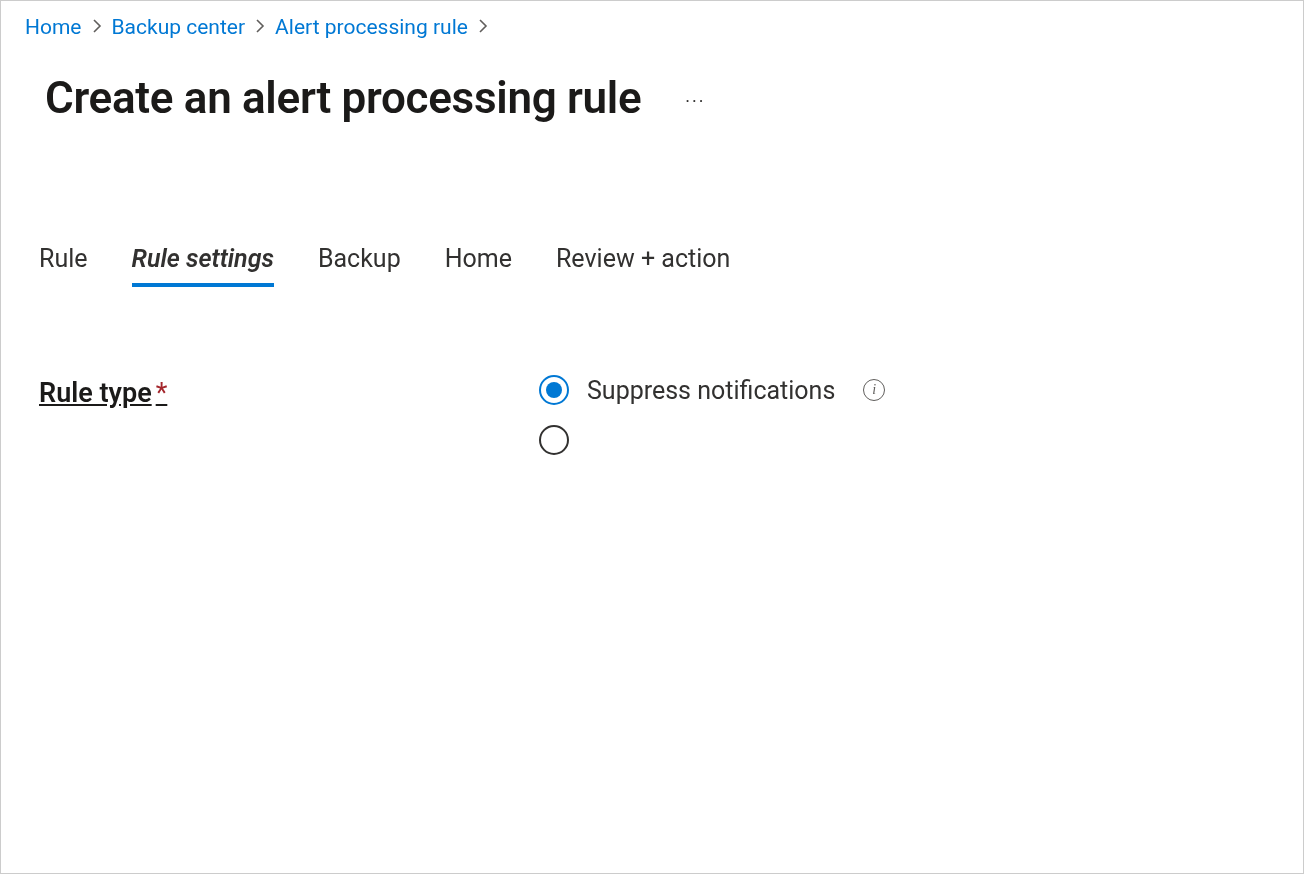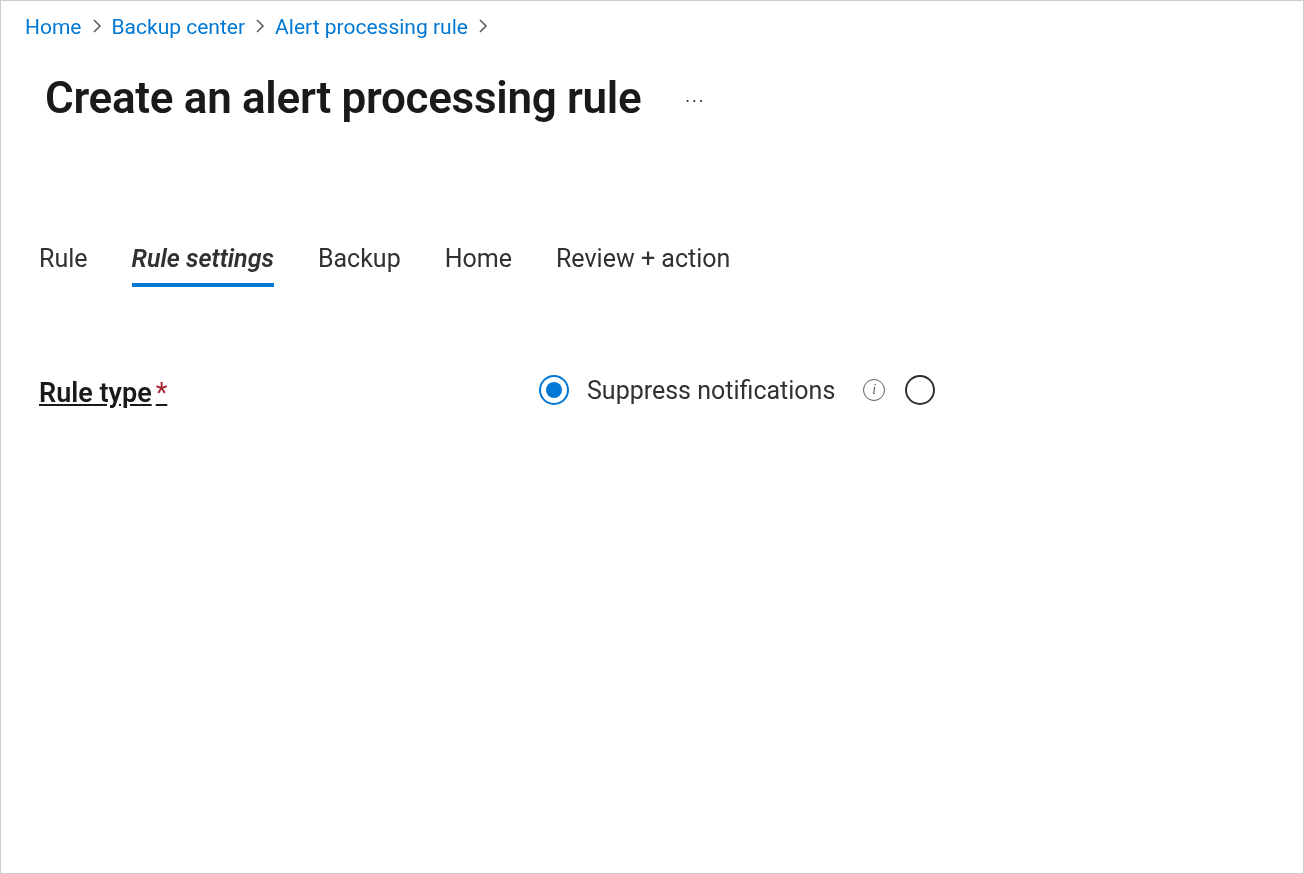--- a/index.html
+++ b/index.html
@@ -88,20 +88,21 @@
       padding-top: 2px;
       text-decoration: underline;
     }
     .req {
       color: #a4262c;
       margin-left: 4px;
       font-weight: 400;
     }
     .radio-group {
       display: flex;
+      flex-direction: column;
       gap: 20px;
     }
     .radio-option {
       display: flex;
       align-items: center;
       gap: 18px;
       cursor: pointer;
     }
     .radio-circle {
       width: 30px;

